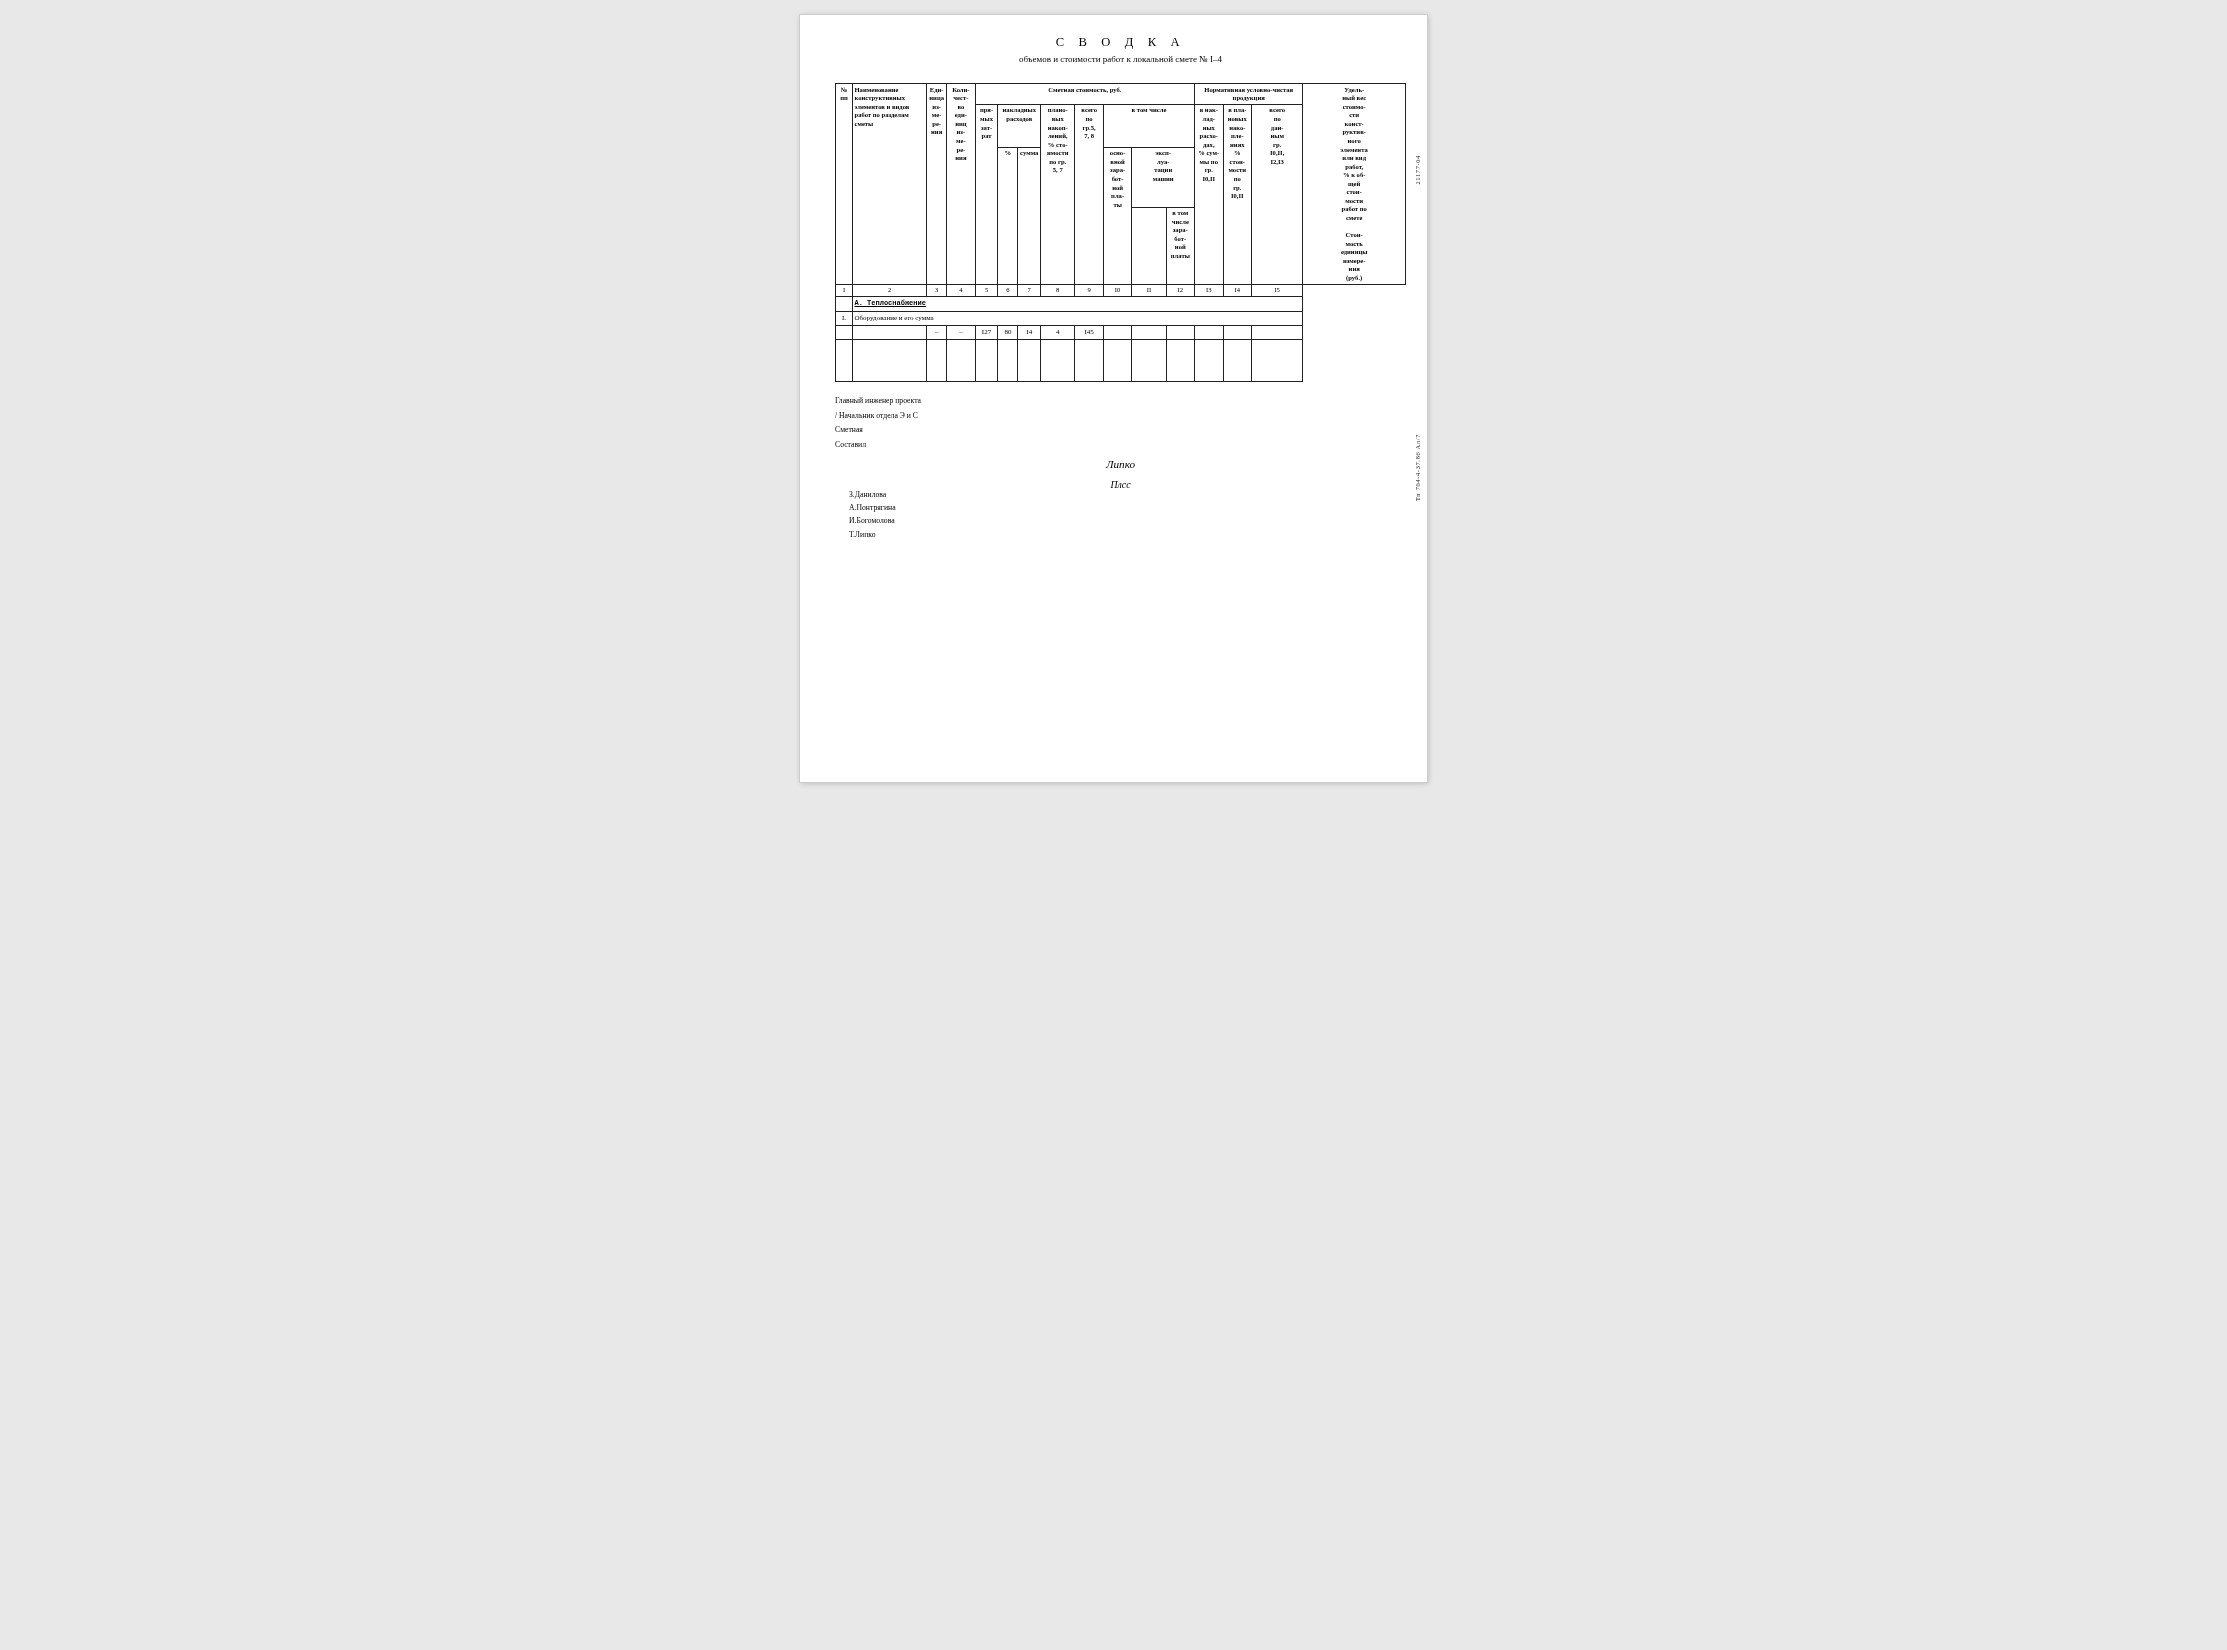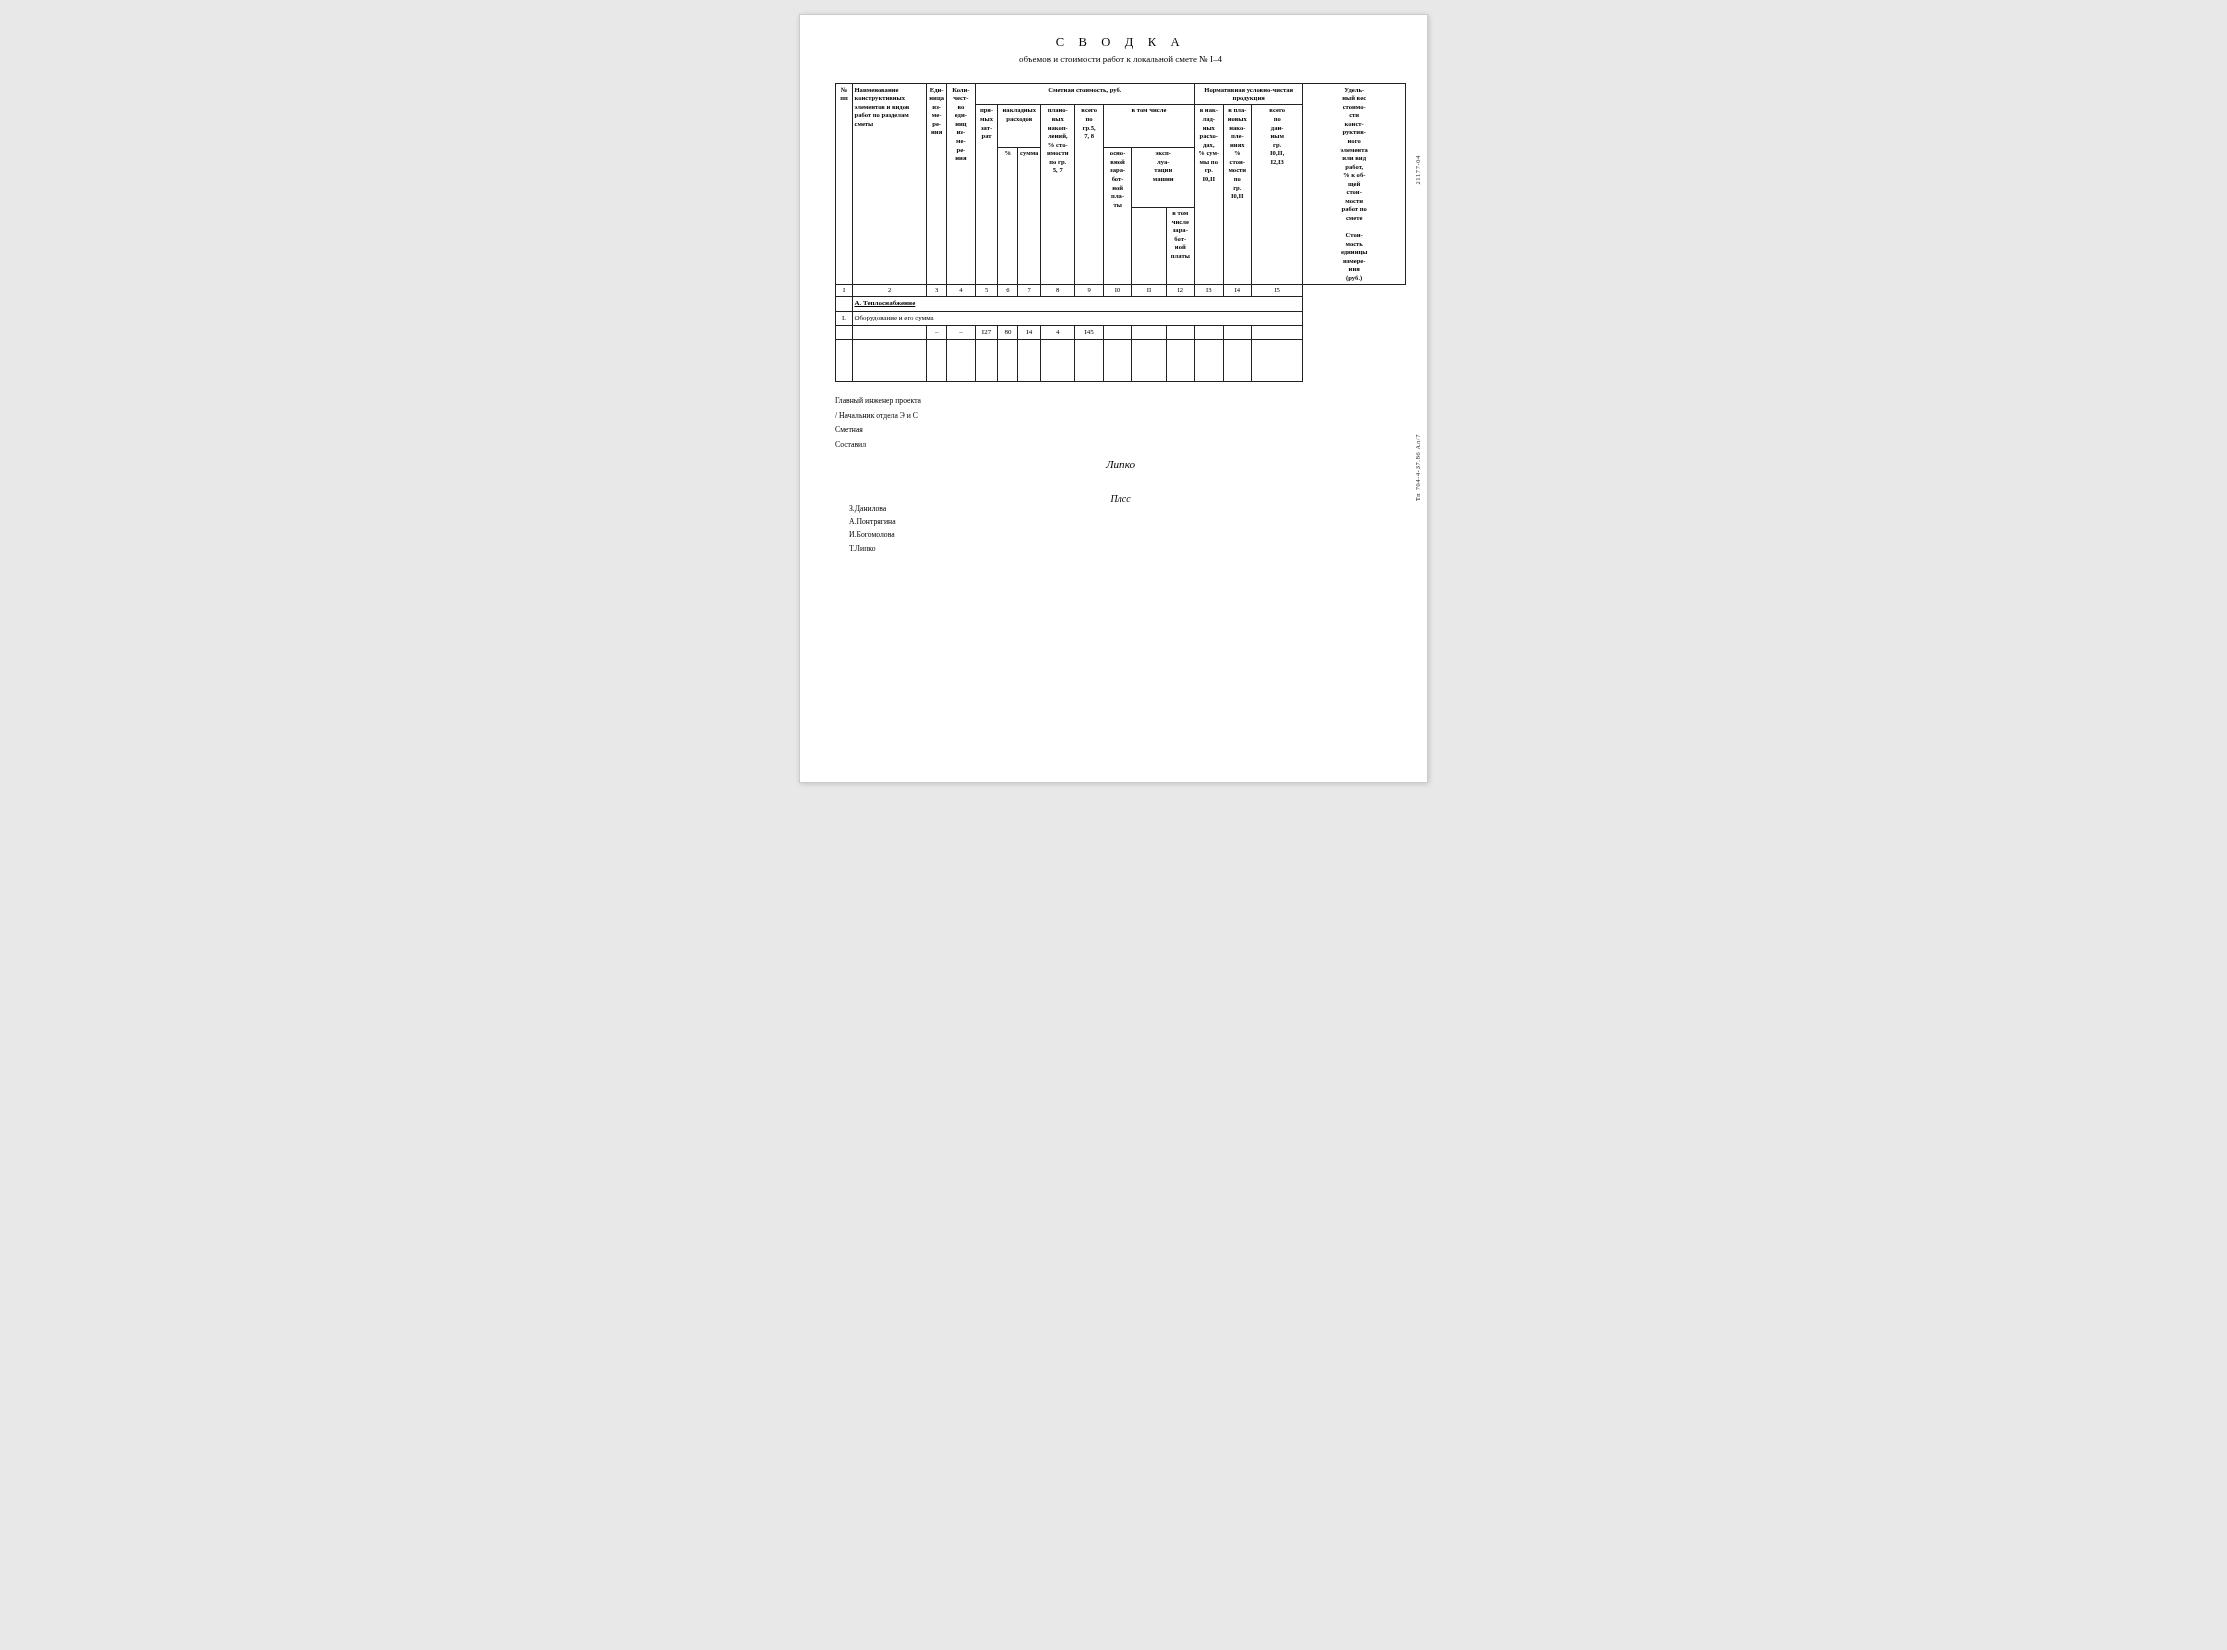--- a/index.html
+++ b/index.html
@@ -87,20 +87,21 @@
     .col-plan-new { width: 5%; }
     .col-total-ncp { width: 5%; }
     .col-unit-weight { width: 9%; }
     .data-row td {
       font-size: 7px;
       padding: 2.1px 1.4px;
     }
     .section-header {
       font-size: 7px;
       font-weight: bold;
+      font-family: Liberation Mono, monospace;
     }
     .underline { text-decoration: underline; }
     .signatures {
       margin-top: 14px;
       font-size: 7.7px;
       display: flex;
       justify-content: space-between;
       flex-direction: column;
     }
     .sig-left {
@@ -311,21 +312,21 @@
 
   <div class="signatures">
     <div class="sig-left">
       <p>Главный инженер проекта</p>
       <p>/ Начальник отдела Э и С</p>
       <p>Сметная</p>
       <p>Составил</p>
     </div>
     <div class="sig-middle">
       <div class="handwritten" style="font-size:11.2px; margin-bottom:7px;">Липко</div>
-      <div class="handwritten" style="font-size:9.8px; margin-top:23px;">Плcc</div>
+      <div class="handwritten" style="font-size:9.8px; margin-top:9px;">Плcc</div>
     </div>
     <div class="sig-right">
       <p>З.Данилова</p>
       <p>А.Понтрягина</p>
       <p>И.Богомолова</p>
       <p>Т.Липко</p>
     </div>
   </div>
 
 </div>

